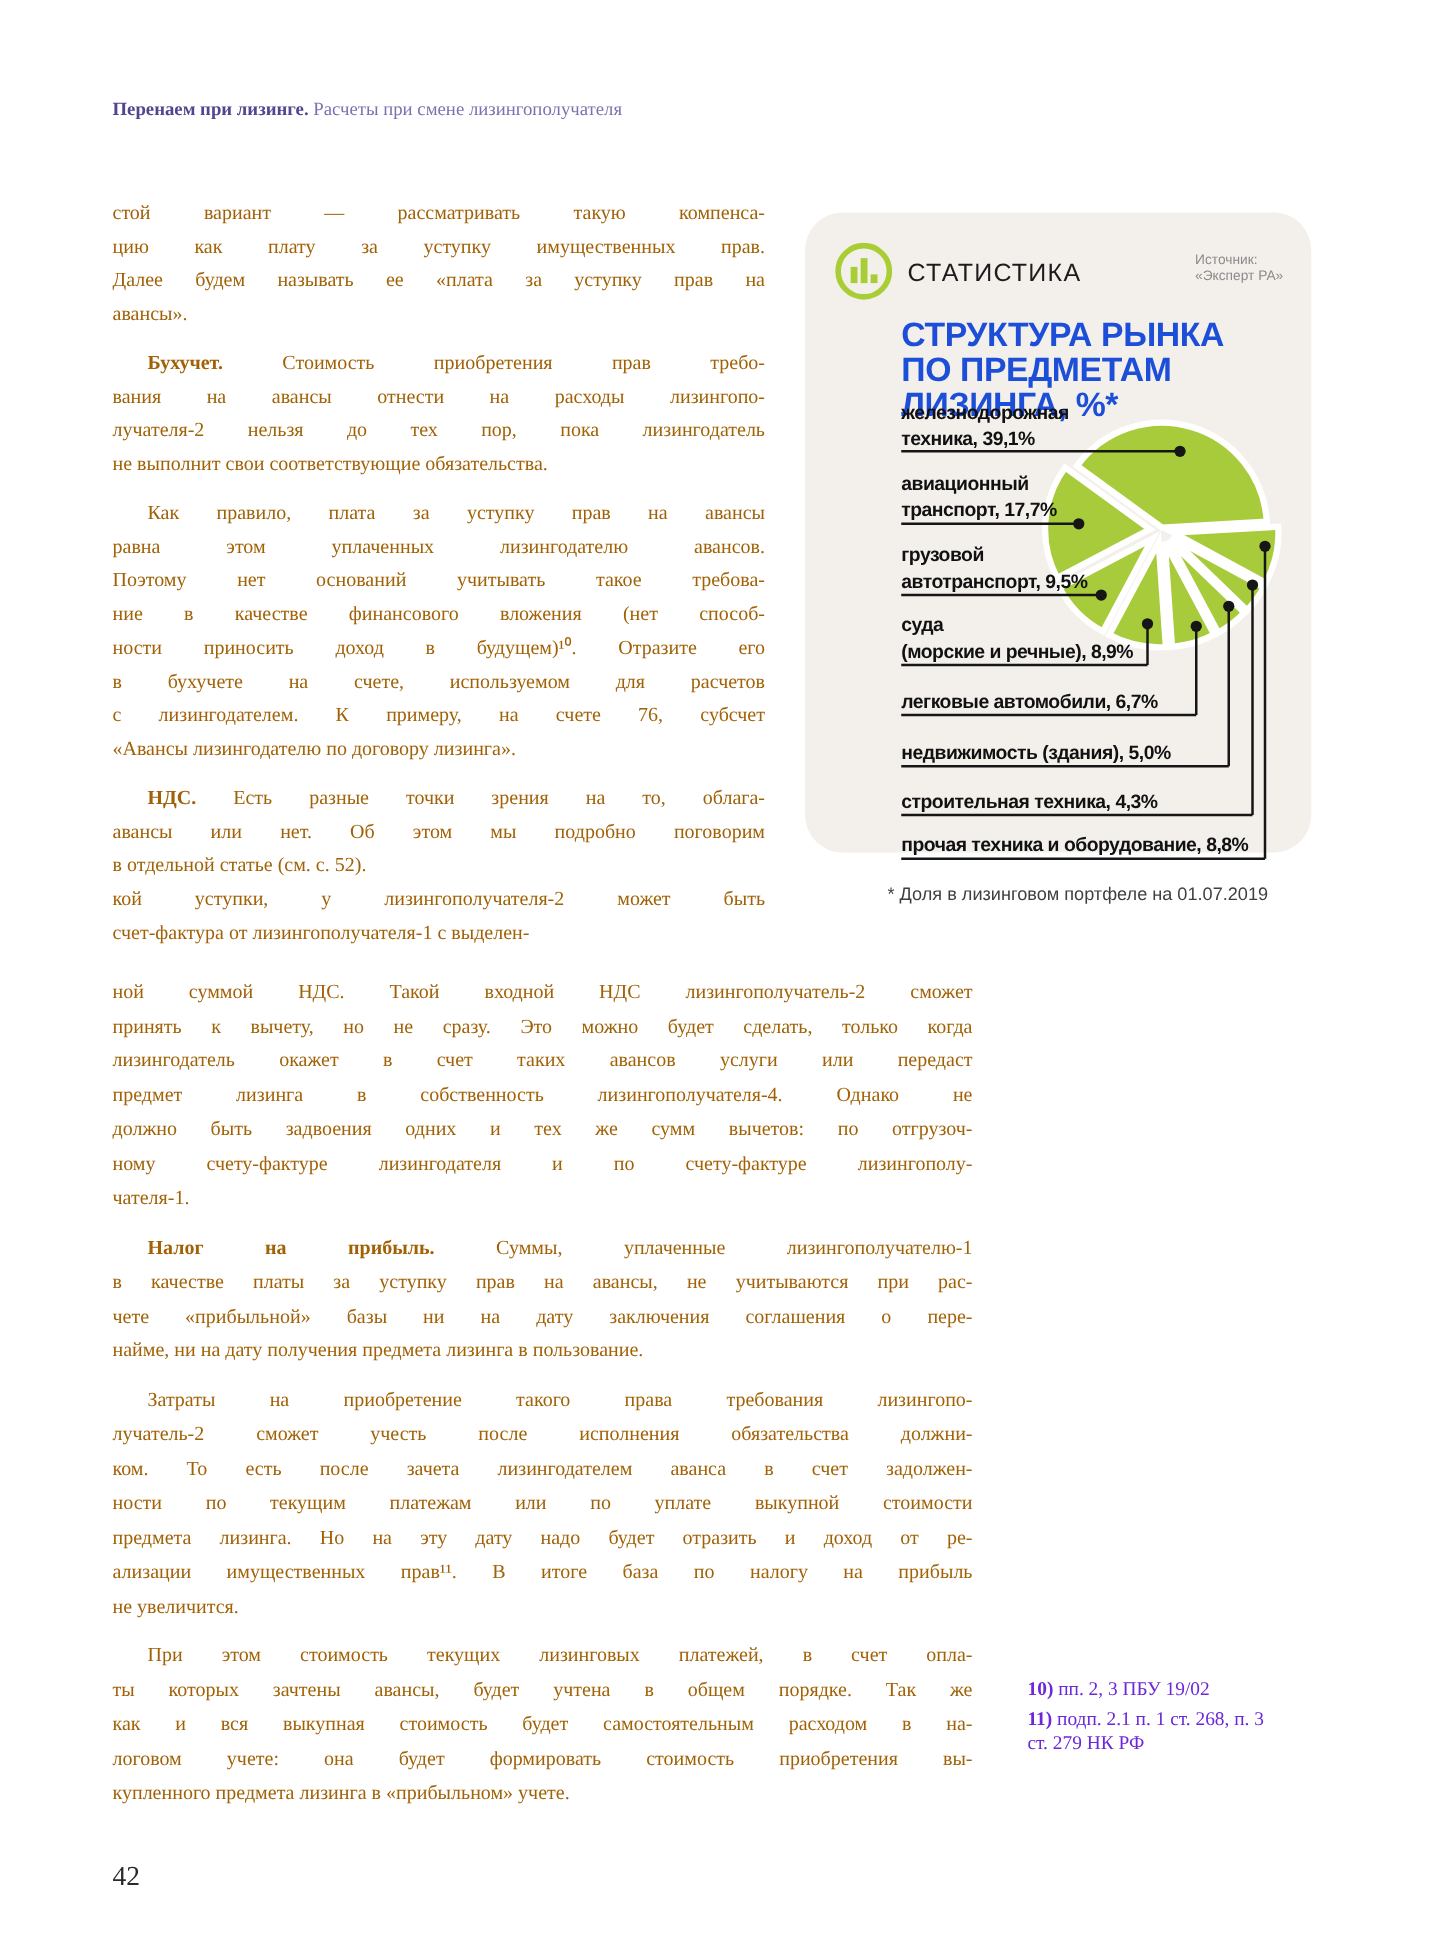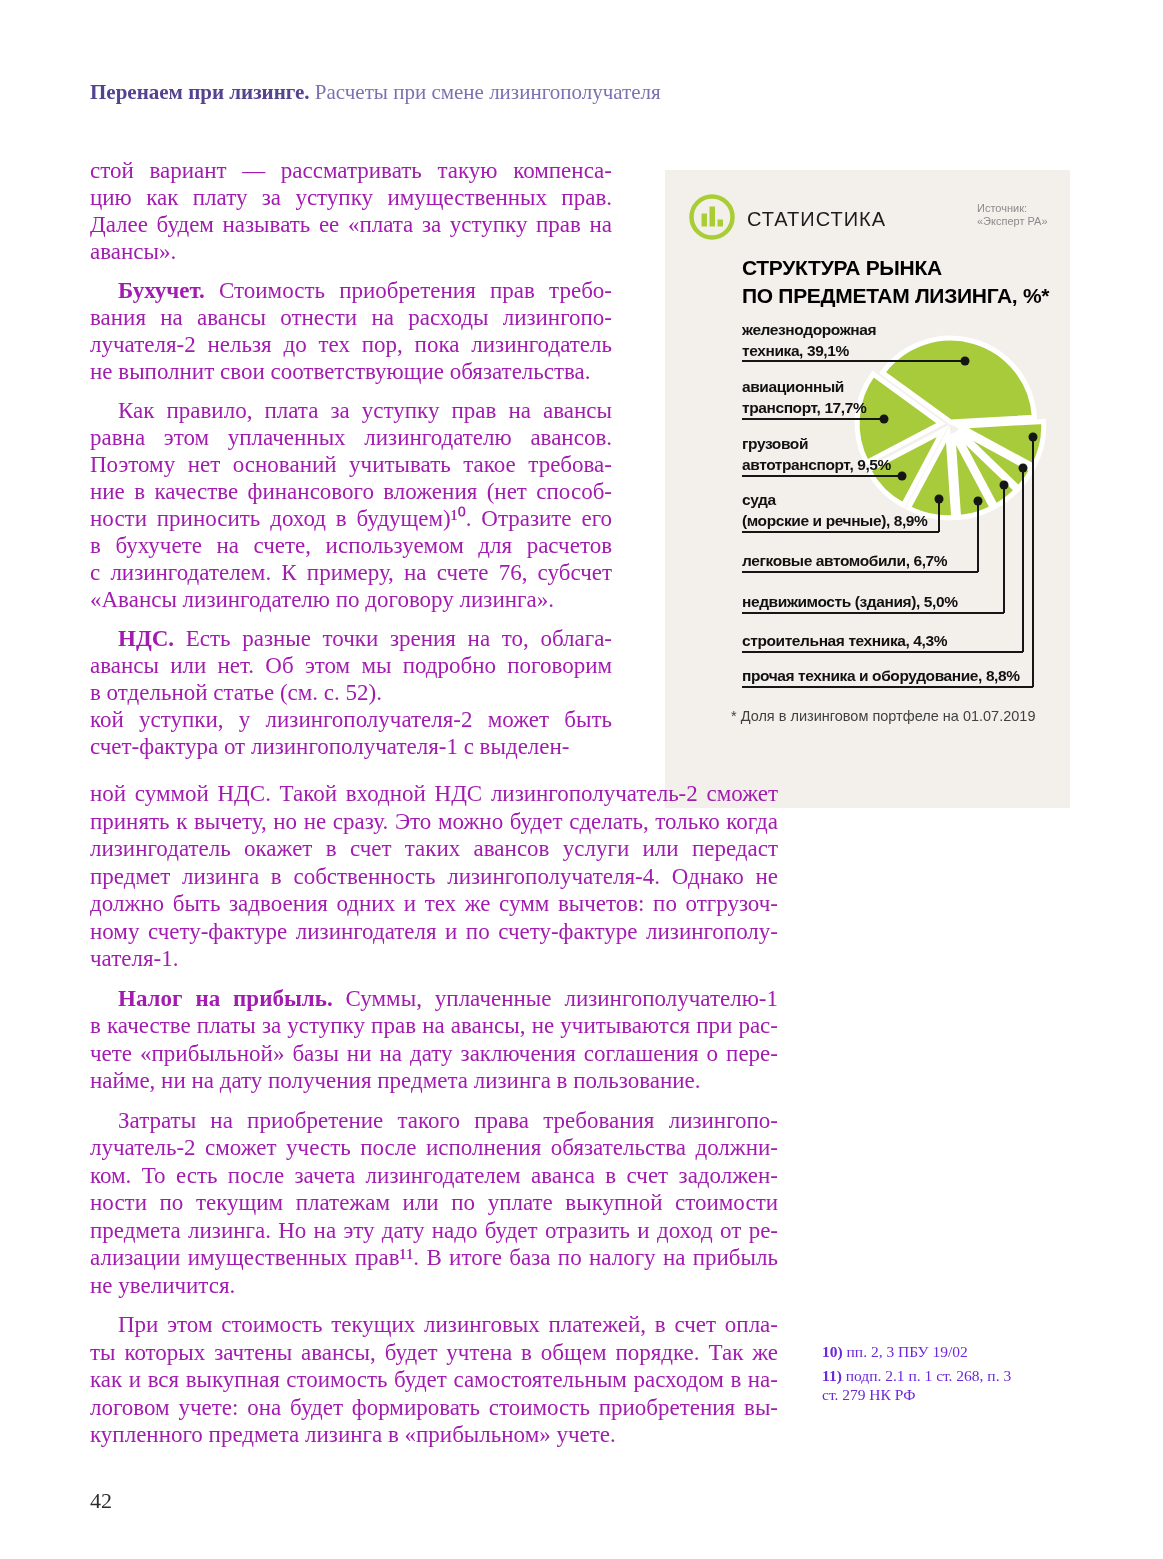--- a/index.html
+++ b/index.html
@@ -1,38 +1,38 @@
 <!DOCTYPE html>
 <html><head>
 <meta charset="utf-8">
 <style>
   html,body{margin:0;padding:0;background:#ffffff;}
   .page{position:relative;width:1163px;height:1559px;background:#ffffff;overflow:hidden;
         font-family:"Liberation Serif",serif;}
   
-  .runhead{position:absolute;left:90px;top:80px;font-size:21px;white-space:nowrap;}
+  .runhead{position:absolute;left:90px;top:80px;font-size:15px;white-space:nowrap;}
   .runhead .hb{font-weight:bold;color:#54438f;}
   .runhead .hr{color:#7d6fb1;}
   
   .col{position:absolute;}
   #narrow-col{left:90px;top:157px;width:522px;}
   #wide-col{left:90px;top:780px;width:688px;}
-  .tl{font-size:23px;line-height:27px;color:#a21caf;}
+  .tl{font-size:16px;line-height:27px;color:#a16207;}
   #wide-col .tl{line-height:27.5px;}
   .just{text-align:justify;text-align-last:justify;}
   .ind{text-indent:28px;margin-top:12px;}
   .tl b{font-weight:bold;}
   
-  .stats{position:absolute;left:665px;top:170px;width:405px;height:638px;background:#f3f0ec;
-         font-family:"Liberation Sans",sans-serif;}
+  .stats{position:absolute;left:644px;top:170px;width:405px;height:512px;background:#f3f0ec;
+         font-family:"Liberation Sans",sans-serif;border-radius:30px;}
   .badge-icon{position:absolute;left:24px;top:24px;width:46px;height:46px;}
   .badge-label{position:absolute;left:82px;top:38px;font-size:20px;letter-spacing:1px;color:#1c1c1c;}
   .source{position:absolute;left:312px;top:32px;font-size:11px;line-height:13px;color:#8b8b8b;}
-  .chart-title{position:absolute;left:77px;top:84px;font-size:21px;line-height:28px;font-weight:bold;
-               letter-spacing:-0.3px;color:#000000;}
+  .chart-title{position:absolute;left:77px;top:84px;font-size:27px;line-height:28px;font-weight:bold;
+               letter-spacing:-0.3px;color:#1d4ed8;}
   #chart-svg{position:absolute;left:0;top:0;}
   .chart-footnote{position:absolute;left:66px;top:538px;font-size:14.5px;color:#3f3f3f;}
   
   .fns{position:absolute;left:822px;top:1342px;width:225px;font-size:15.5px;line-height:19px;color:#6d28d9;}
   .fn{margin-bottom:5px;}
   .fn b{font-weight:bold;}
   
   .pnum{position:absolute;left:90px;top:1470px;font-size:22px;color:#2b2b2b;margin-top:18px;}
 </style>
 </head>

